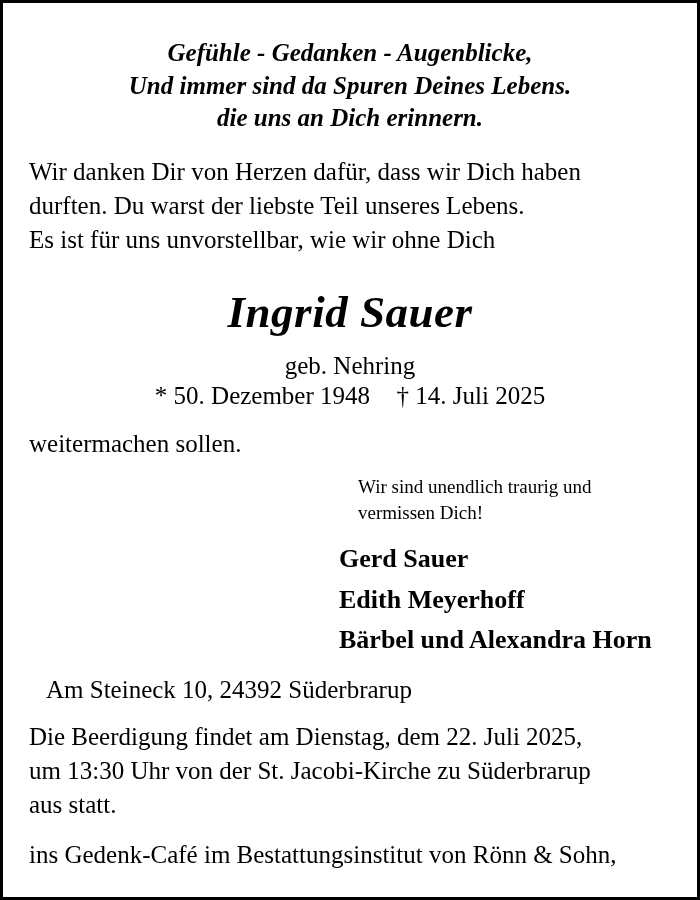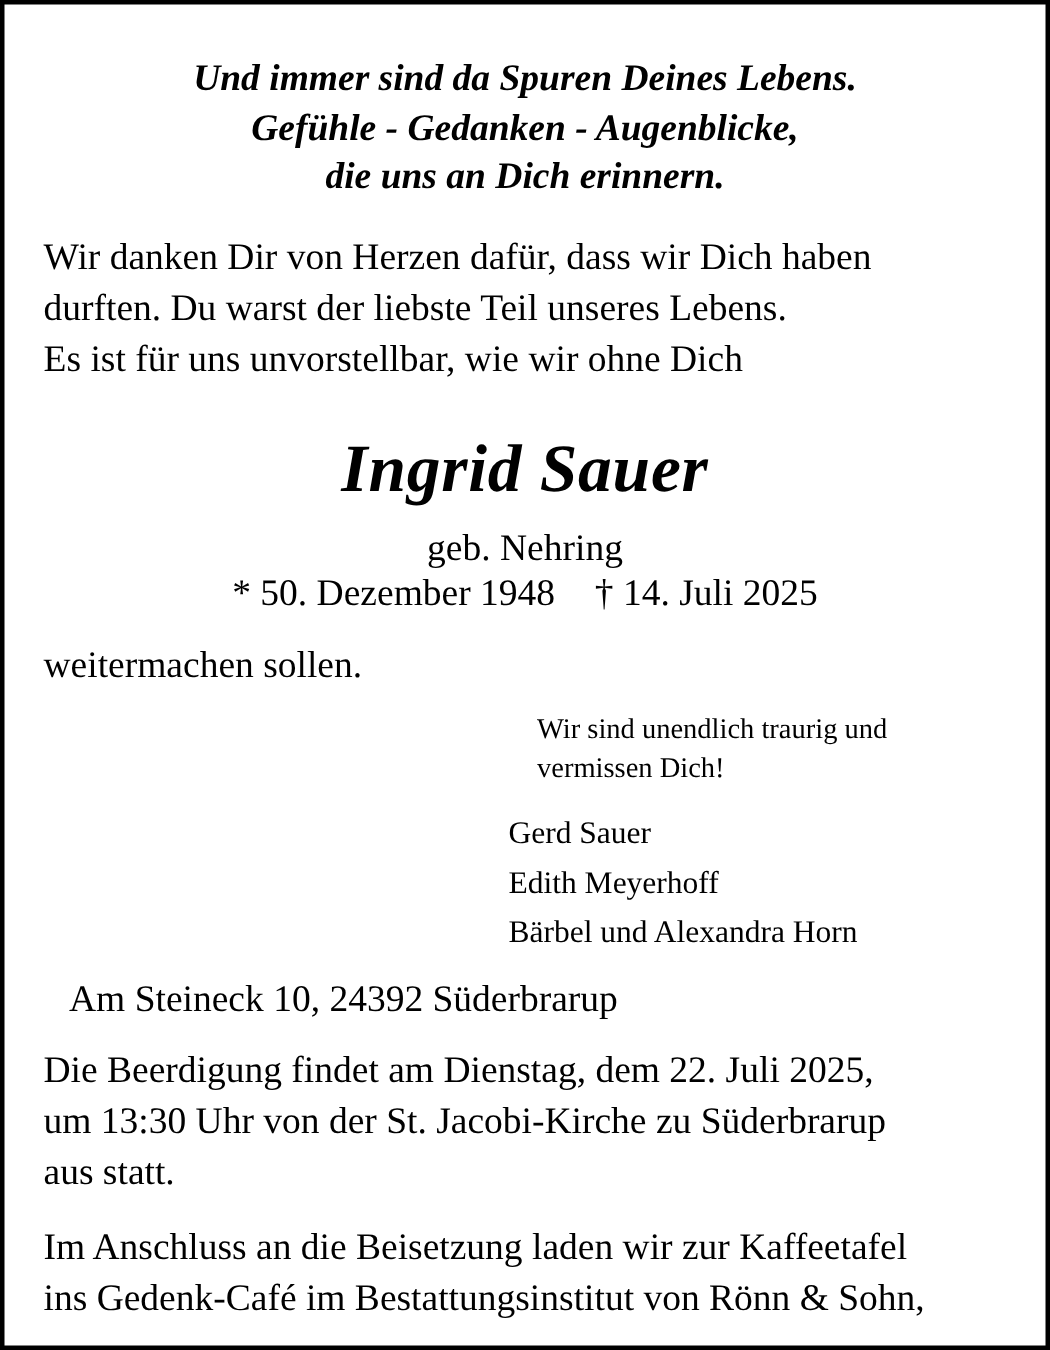--- a/index.html
+++ b/index.html
@@ -84,22 +84,22 @@
     line-height: 1.36;
     margin-left: 19px;
   }
   .mourners {
     margin-left: 310px;
     margin-top: 14px;
     margin-bottom: 12px;
   }
   .mourners .m-line {
     display: block;
-    font-weight: normal;
-    font-size: 21px;
+    font-weight: bold;
+    font-size: 26px;
     line-height: 1.55;
   }
   .address {
     font-size: 25px;
     margin: 4px 0 16px 17px;
   }
   .block {
     font-size: 25px;
     line-height: 1.36;
     margin: 0 0 16px 0;
@@ -108,22 +108,22 @@
   .block .b-line {
     display: block;
   }
 </style>
 </head>
 <body>
 
 <div class="obituary">
 
   <div class="verse">
+    <span class="verse-line">Gefühle - Gedanken - Augenblicke,</span>
     <span class="verse-line">Und immer sind da Spuren Deines Lebens.</span>
-    <span class="verse-line">Gefühle - Gedanken - Augenblicke,</span>
     <span class="verse-line">die uns an Dich erinnern.</span>
   </div>
 
   <div class="para intro">
     <span class="para-line">Wir danken Dir von Herzen dafür, dass wir Dich haben</span>
     <span class="para-line">durften. Du warst der liebste Teil unseres Lebens.</span>
     <span class="para-line">Es ist für uns unvorstellbar, wie wir ohne Dich</span>
   </div>
 
   <div class="name">Ingrid Sauer</div>
@@ -149,18 +149,17 @@
 
   <div class="address">Am Steineck 10, 24392 Süderbrarup</div>
 
   <div class="block">
     <span class="b-line">Die Beerdigung findet am Dienstag, dem 22. Juli 2025,</span>
     <span class="b-line">um 13:30 Uhr von der St. Jacobi-Kirche zu Süderbrarup</span>
     <span class="b-line">aus statt.</span>
   </div>
 
   <div class="block">
-    <span class="b-line">Im Anschluss an die Beisetzung laden wir zur Kaffeetafel</span>
     <span class="b-line">ins Gedenk-Café im Bestattungsinstitut von Rönn &amp; Sohn,</span>
 
   </div>
 
 </div>
 
 </body></html>

